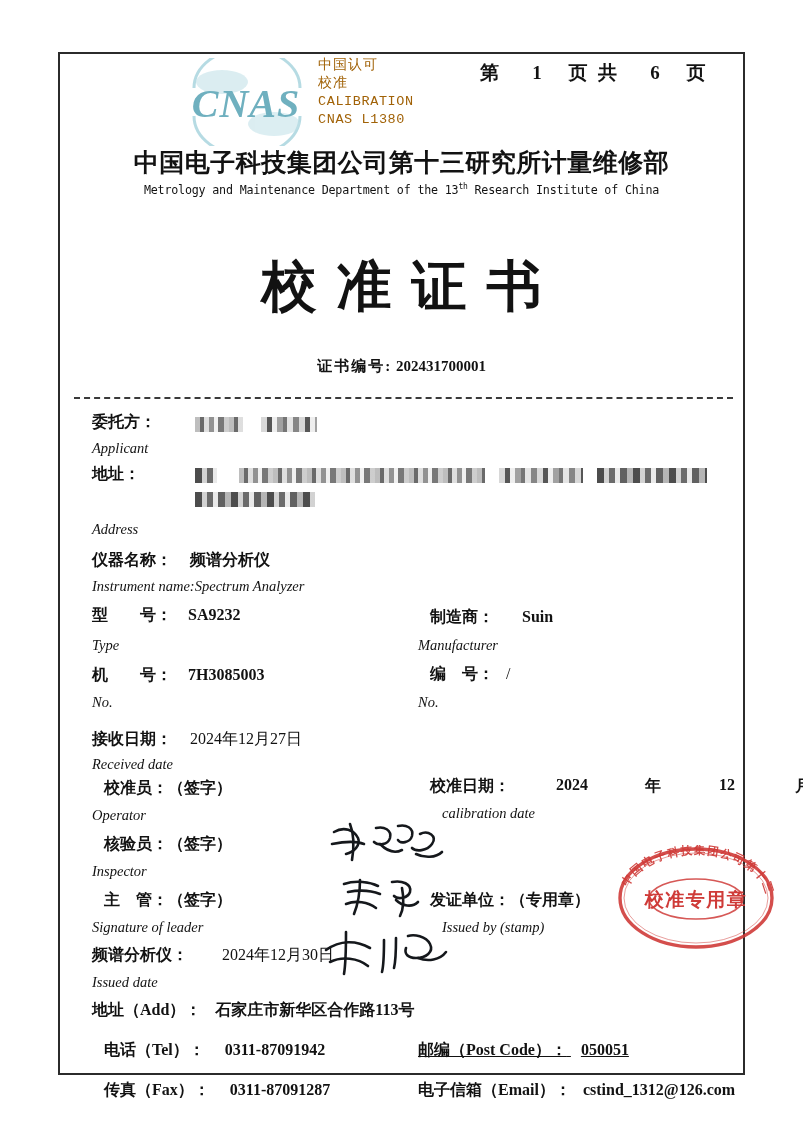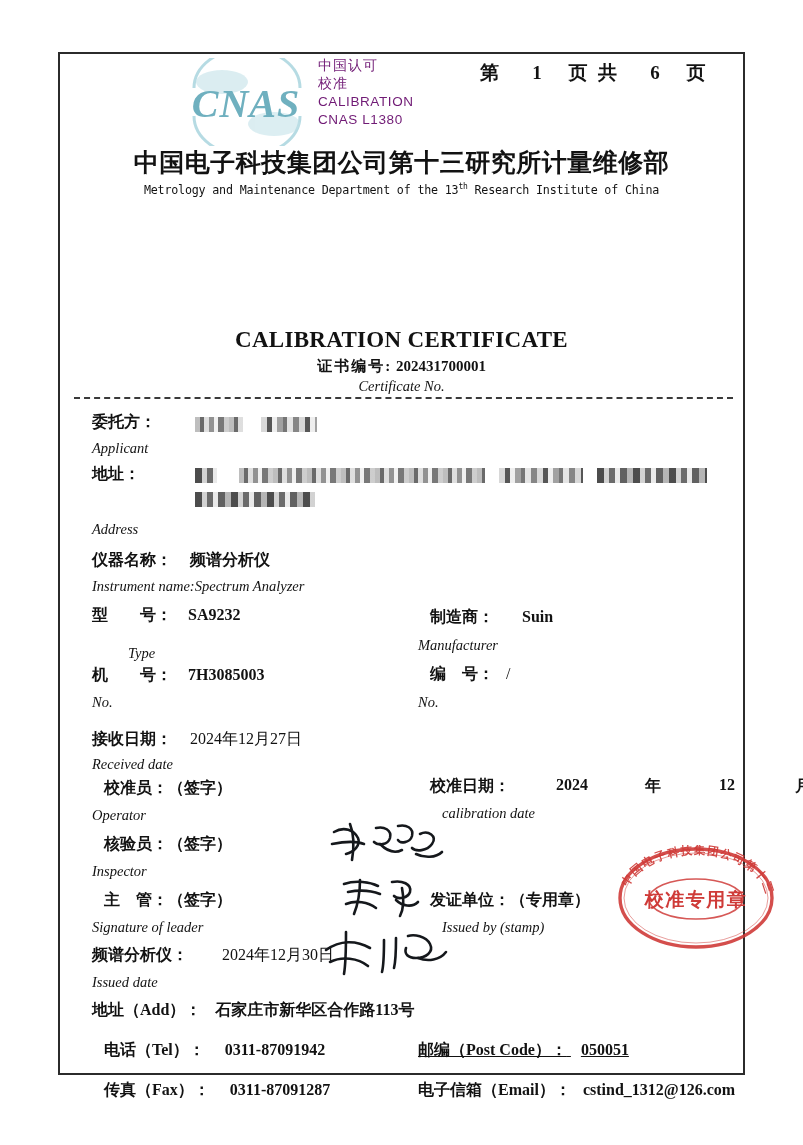--- a/index.html
+++ b/index.html
@@ -35,22 +35,22 @@
     position: absolute;
     left: 122px; top: 4px;
     width: 130px; height: 88px;
   }
   #cnas-logo svg { display: block; }
 
   #cnas-text {
     position: absolute;
     left: 258px; top: 2px;
     line-height: 1.32;
-    color: #701a75;
-    font-family: Liberation Sans, sans-serif;
+    color: #a16207;
+    font-family: Liberation Mono, monospace;
     font-size: 13.5px;
     letter-spacing: .6px;
   }
   #cnas-text .cn { font-size: 14px; letter-spacing: 1px; }
 
   
   #page-counter {
     position: absolute;
     left: 420px; top: 6px;
     width: 250px;
@@ -252,26 +252,25 @@
         <span class="pc-unit">页</span>
       </div>
     </div>
   </div>
 
   <div id="org-cn">中国电子科技集团公司第十三研究所计量维修部</div>
   <div id="org-en1">
     <span>Metrology and Maintenance Department of the 13</span><sup>th</sup><span> Research Institute of China</span>
   </div>
 
-  <div id="title-en">CALIBRATION CERTIFICATE</div>
+  <div id="title-cn">校准证书</div>
   <div id="cert-no">
     <span class="lbl">证书编号:</span>
     <span>202431700001</span>
   </div>
-  <div id="cert-no-en">Certificate No.</div>
 
   <div id="divider"></div>
 
   <div id="body-fields">
 
     <div class="frow" style="left:32px; top:0;">
       <span class="lbl-cn">委托方：</span>
     </div>
     <div class="frow" style="left:135px; top:2px;">
       <span class="redact" style="width:48px;"></span>
@@ -302,21 +301,21 @@
       <span class="val" style="margin-left:14px;">频谱分析仪</span>
     </div>
     <div class="frow" style="left:32px; top:165px;">
       <span class="lbl-en">Instrument name:</span><span class="lbl-en">Spectrum Analyzer</span>
     </div>
 
     <div class="frow" style="left:32px; top:193px;">
       <span class="lbl-cn">型　　号：</span>
       <span class="val" style="margin-left:12px;">SA9232</span>
     </div>
-    <div class="frow" style="left:32px; top:232px;margin-left:36px;">
+    <div class="frow" style="left:32px; top:224px;">
       <span class="lbl-en">Type</span>
     </div>
     <div class="frow" style="left:370px; top:195px;">
       <span class="lbl-cn">制造商：</span>
       <span class="val" style="margin-left:24px;">Suin</span>
     </div>
     <div class="frow" style="left:358px; top:224px;">
       <span class="lbl-en">Manufacturer</span>
     </div>
 

